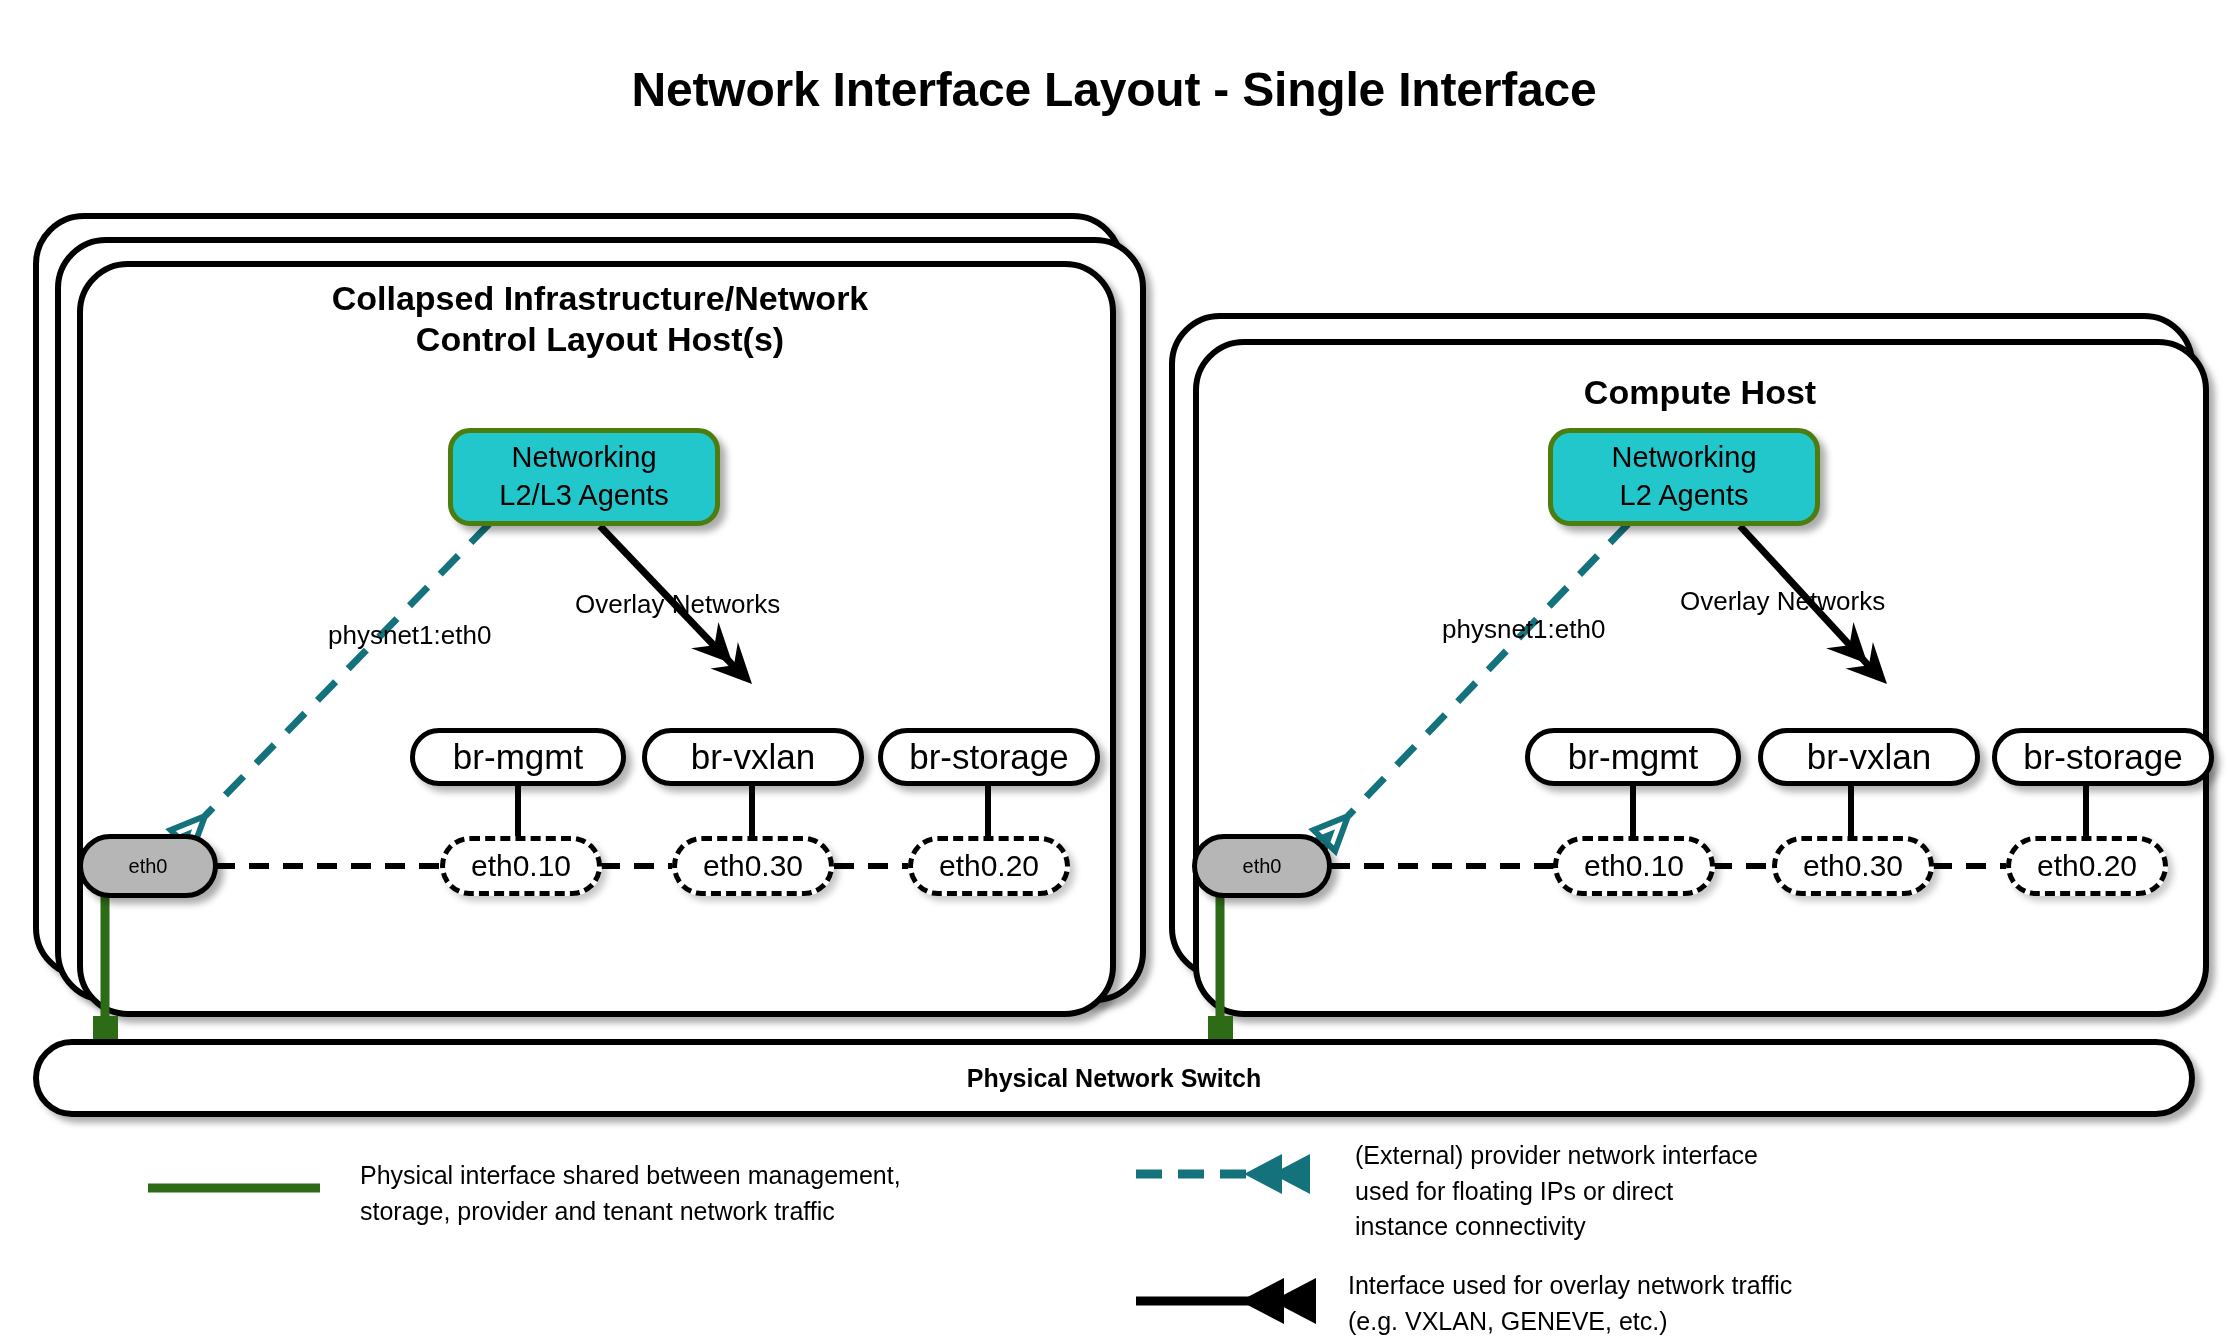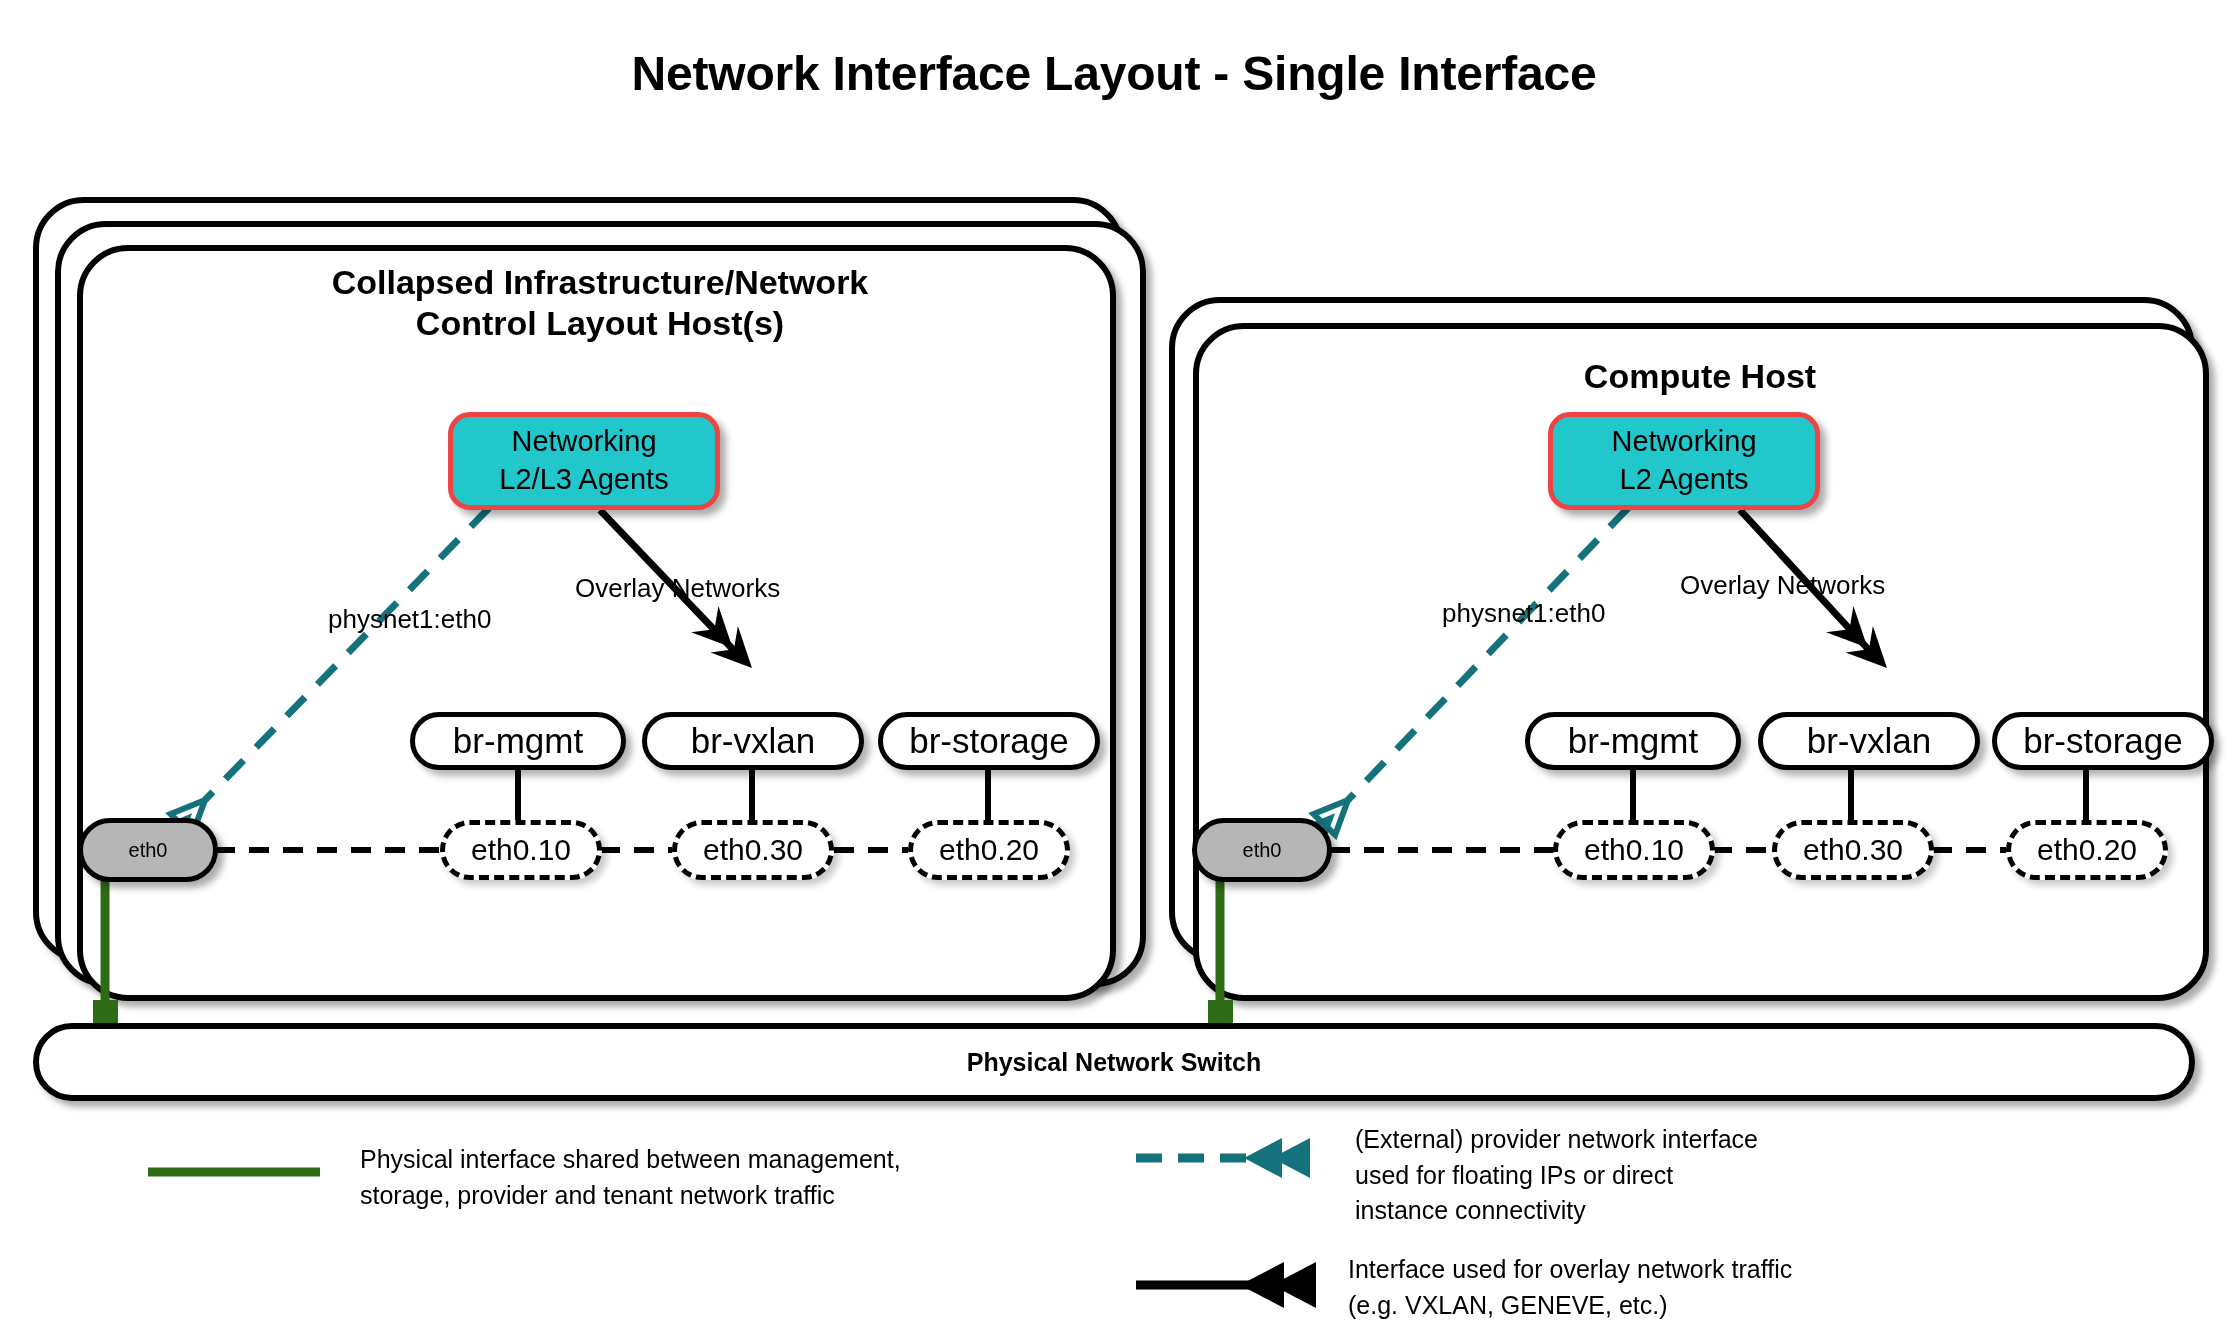--- a/index.html
+++ b/index.html
@@ -1,36 +1,36 @@
 <!DOCTYPE html>
 <html><head>
 <meta charset="utf-8">
 <style>
   html,body{margin:0;padding:0;background:#ffffff;}
   body{width:2228px;height:1340px;position:relative;overflow:hidden;
        font-family:"Liberation Sans","DejaVu Sans",sans-serif;color:#000;}
-  #root{position:absolute;left:0;top:0;width:2228px;height:1108px;}
+  #root{position:absolute;left:0;top:16px;width:2228px;height:1108px;}
   svg.layer{position:absolute;left:0;top:0;width:2228px;height:1340px;overflow:visible;}
 
   .diagram-title{
     position:absolute;left:0;top:46px;width:2228px;text-align:center;
     font-size:48px;font-weight:bold;letter-spacing:-0.2px;color:#000;
   }
 
   .host-title{
     position:absolute;text-align:center;font-size:34px;font-weight:bold;
     line-height:1.22;color:#000;
   }
 
   .node{
     position:absolute;display:flex;align-items:center;justify-content:center;
     text-align:center;box-sizing:border-box;color:#000;
   }
   .node-agents{
-    background:#21c7cb;border:5px solid #ef4444;border-radius:22px;
+    background:#21c7cb;border:5px solid #4d7c0f;border-radius:22px;
     font-size:29px;line-height:1.30;
     box-shadow:6px 6px 7px rgba(0,0,0,0.33);
   }
   .node-bridge{
     background:#ffffff;border:5px solid #000;border-radius:40px;
     font-size:35px;box-shadow:6px 6px 7px rgba(0,0,0,0.30);margin-top:44px;
   }
   .node-vlan{
     background:#ffffff;border:5px dashed #000;border-radius:40px;
     font-size:30px;box-shadow:5px 5px 7px rgba(0,0,0,0.22);

